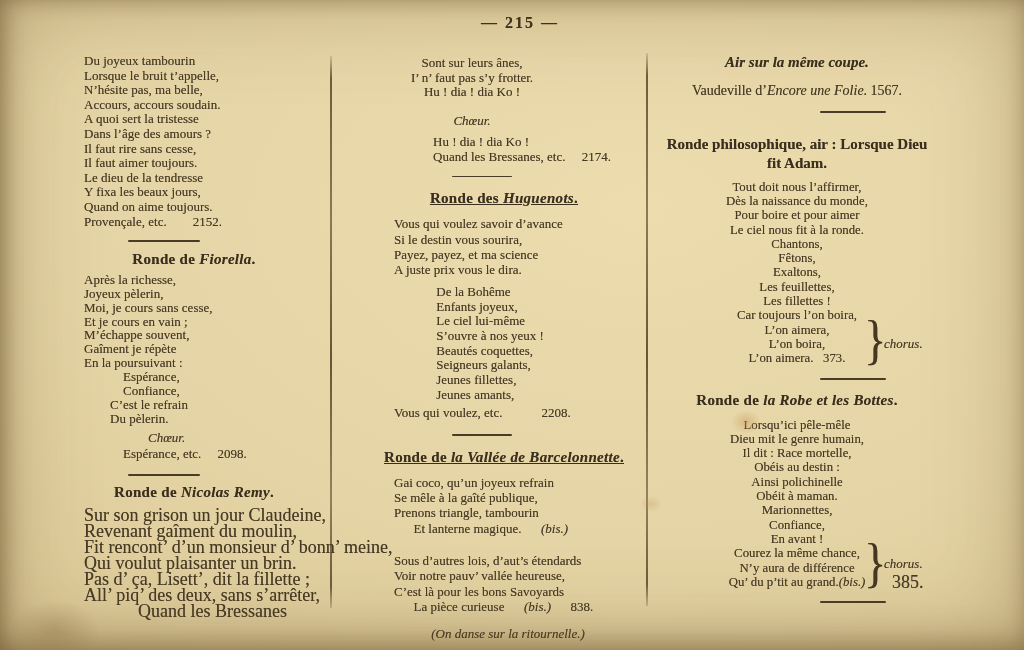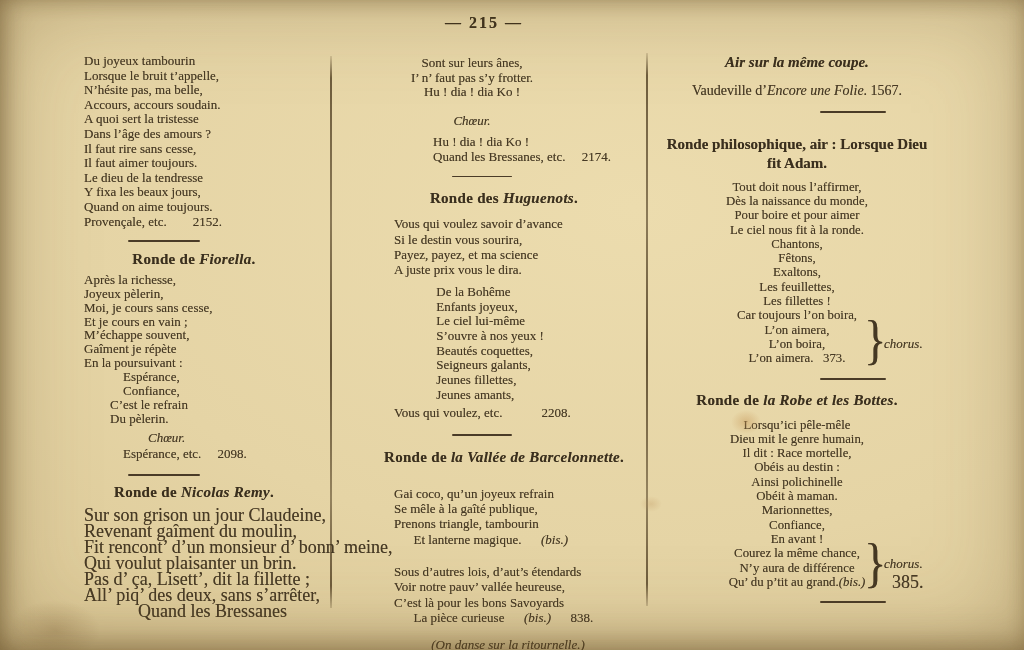--- a/index.html
+++ b/index.html
@@ -18,40 +18,40 @@
                inset 0 10px 26px -16px rgba(96,72,34,.30);
   }
   .stain{position:absolute;border-radius:50%;pointer-events:none;}
   .stain.s1{left:731px;top:410px;width:30px;height:24px;
     background:radial-gradient(closest-side, rgba(196,148,84,.45), rgba(196,148,84,0));}
   .stain.s2{left:640px;top:496px;width:22px;height:16px;
     background:radial-gradient(closest-side, rgba(190,150,95,.30), rgba(190,150,95,0));}
   .stain.s3{left:10px;top:600px;width:90px;height:60px;
     background:radial-gradient(closest-side, rgba(120,88,44,.25), rgba(120,88,44,0));}
 
-  .pagenum{position:absolute;left:340px;top:14px;width:288px;text-align:center;
+  .pagenum{position:absolute;left:376px;top:14px;width:288px;text-align:center;
     font-size:16px;font-weight:bold;letter-spacing:2px;color:#3c301d;}
 
   .vrule{position:absolute;width:2px;background:linear-gradient(to bottom,
      rgba(80,62,34,.15) 0,rgba(80,62,34,.8) 4%,rgba(80,62,34,.62) 30%,
      rgba(80,62,34,.85) 55%,rgba(80,62,34,.55) 80%,rgba(80,62,34,.8) 96%,rgba(80,62,34,.2) 100%);}
   .vrule.r1{left:330px;top:56px;height:552px;}
   .vrule.r2{left:646px;top:53px;height:553px;}
 
   .col{position:absolute;}
   .col1{left:84px;top:54px;width:250px;}
   .col2{left:360px;top:56px;width:288px;}
   .col3{left:647px;top:46px;width:300px;text-align:center;}
 
   .ln{white-space:pre;font-size:13px;line-height:14.6px;}
   .col3 .ln{font-size:12.8px;line-height:14.3px;}
 
   .hdr{font-size:15px;font-weight:bold;color:#3a2f1e;letter-spacing:.3px;line-height:18px;white-space:pre;}
   .col1 .hdr{transform:translateX(-10px);text-align:center;width:240px;}
-  .col2 .hdr{text-align:center;}
+  .col2 .hdr{text-align:center;text-decoration:underline;}
   .divider{height:1.7px;background:#4a3b27;border-radius:1px;}
   .col1 .divider{width:72px;margin-left:44px;}
   .col2 .divider{width:60px;margin-left:92px;}
   .col3 .divider{width:66px;margin-left:112px;display:inline-block;}
 
   .choeur{font-style:italic;font-size:13px;line-height:15px;}
   .c1-choeur{margin-left:64px;margin-top:4px;}
   .c2-center{width:200px;margin-left:12px;text-align:center;}
   .note{font-style:italic;font-size:13px;text-align:center;width:260px;margin-left:18px;}
 
@@ -62,21 +62,21 @@
   .nico-lines{margin-top:6px;} .nico-lines .ln{font-size:18px;line-height:16px;}
 
   .c2-opening .ln{line-height:14.5px;}
   .c2-choeur{margin-top:13px;}
   .c2-reprise{margin-top:6px;margin-left:34px;} .c2-reprise .ln{line-height:15px;}
   .c2-div1{margin-top:12px;} .t-hug{margin-top:12px;}
   .hug1{margin-top:9px;margin-left:34px;} .hug1 .ln{line-height:15.4px;}
   .hug2{margin-top:7px;margin-left:34px;} .hug2 .ln{line-height:14.7px;}
   .hug-close{margin-top:4px;margin-left:34px;}
   .c2-div2{margin-top:13px;} .t-barc{margin-top:12px;}
-  .barc1{margin-top:20px;margin-left:34px;} .barc1 .ln{line-height:15.3px;}
+  .barc1{margin-top:9px;margin-left:34px;} .barc1 .ln{line-height:15.3px;}
   .barc2{margin-top:17px;margin-left:34px;} .barc2 .ln{line-height:15.3px;}
   .c2-note{margin-top:12px;}
 
   .air-title{margin-top:8px;font-style:italic;font-size:15px;font-weight:bold;line-height:16px;color:#3a2f1e;}
   .vaud{margin-top:13px;font-size:14px;line-height:15px;}
   .c3-div1{margin-top:13px;} .c3-div2{margin-top:10px;} .c3-div3{margin-top:9px;}
   .t-phil{margin-top:18px;} .t-phil .ln{font-size:15px;font-weight:bold;line-height:19px;color:#3a2f1e;}
   .phil-lines{margin-top:7px;}
   .t-robe{margin-top:8px;line-height:17px;}
   .robe-lines{margin-top:9px;}

